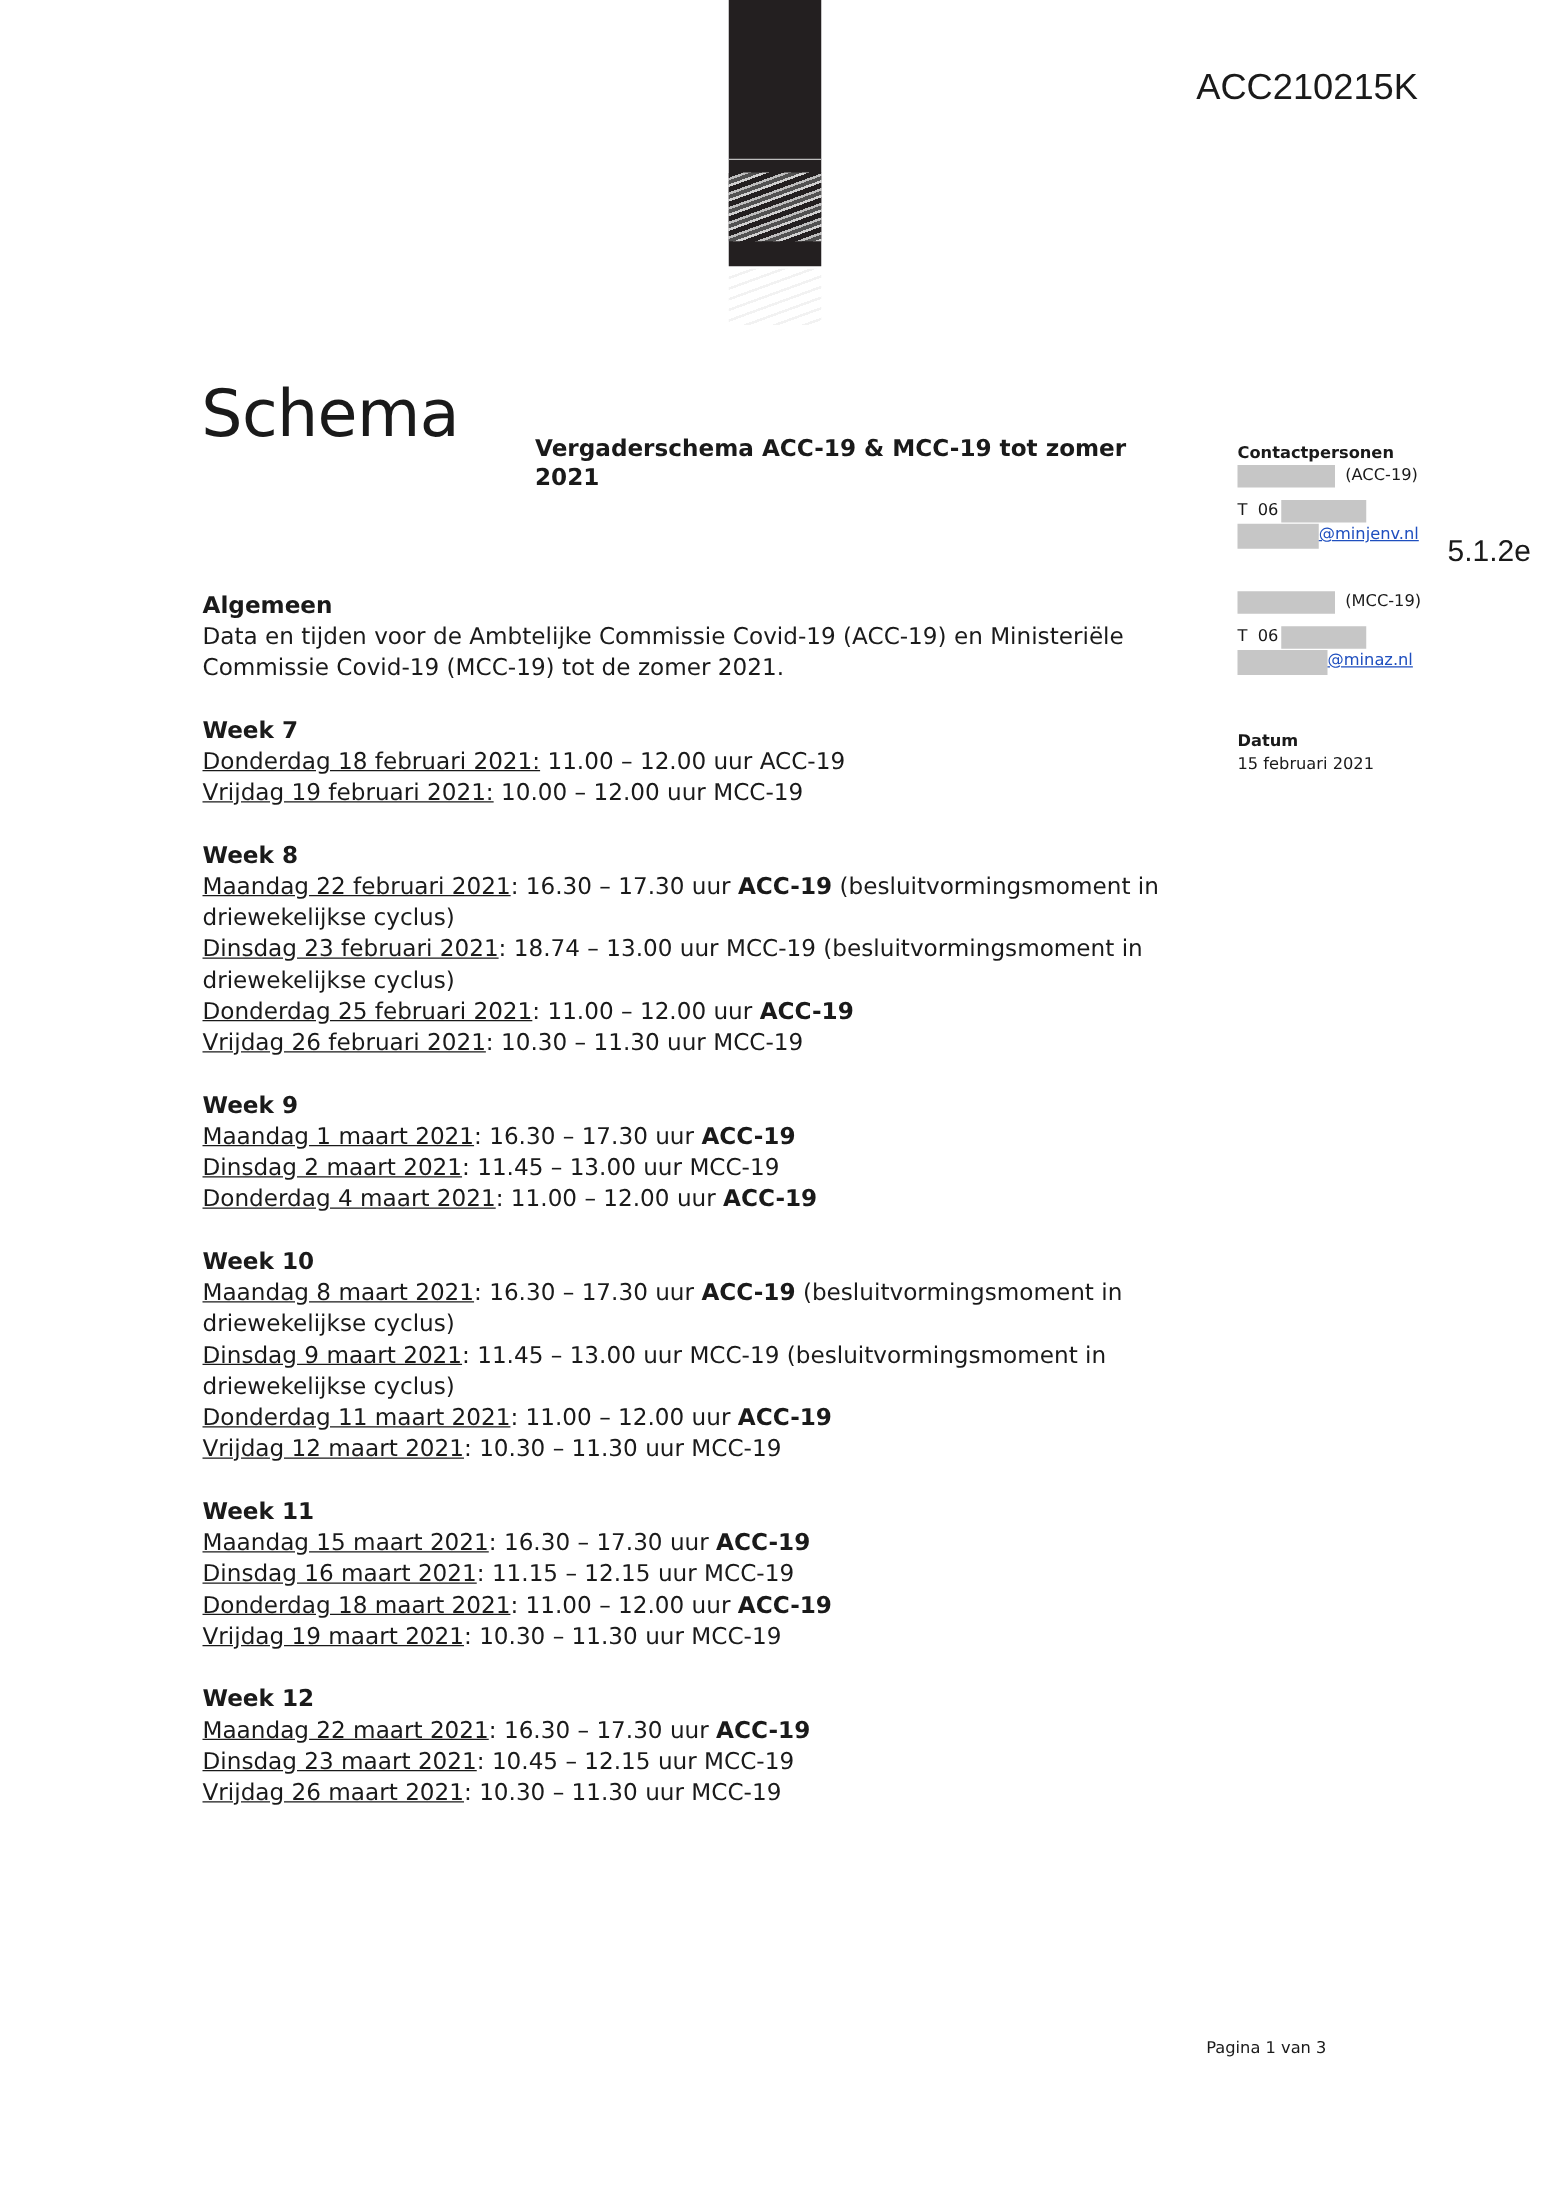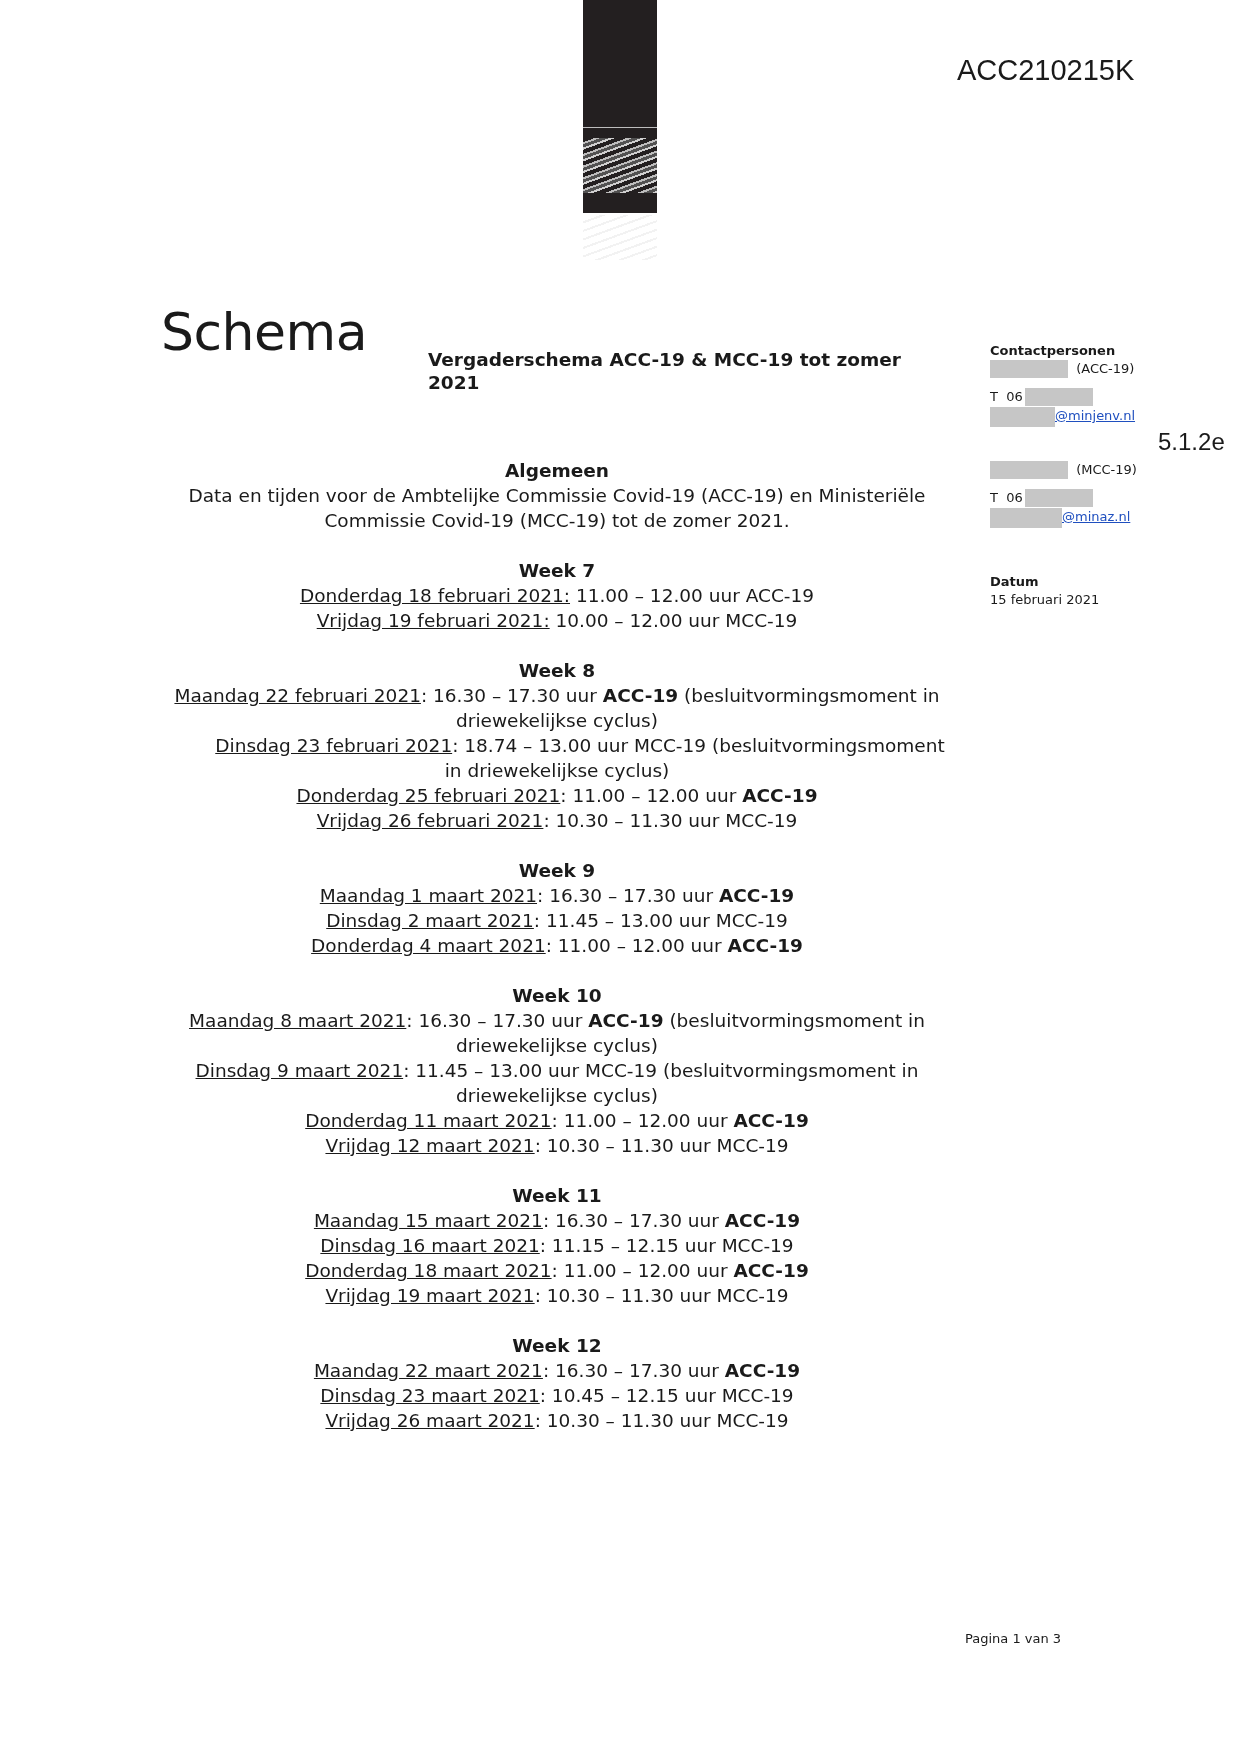--- a/index.html
+++ b/index.html
@@ -8,26 +8,26 @@
   .logo-bar { position: absolute; left: 583px; top: 0; width: 74px; height: 213px; background: #231f20; }
   .logo-bar .divider { position: absolute; left: 0; top: 127px; width: 74px; height: 1px; background: #bdbdbd; }
   .logo-bar .texture { position: absolute; left: 0; top: 138px; width: 74px; height: 55px;
      background: repeating-linear-gradient(160deg, #231f20 0 4px, #d9d9d9 4px 6px, #5a5a5a 6px 9px, #efefef 9px 11px); opacity: .85; }
   .logo-shadow { position: absolute; left: 583px; top: 215px; width: 74px; height: 45px;
      background: repeating-linear-gradient(160deg, #fff 0 6px, #f2f2f2 6px 8px); }
   .doc-code { position: absolute; left: 957px; top: 54px; font-family: "Liberation Sans", sans-serif; font-size: 29px; color: #1a1a1a; }
   .title { position: absolute; left: 161px; top: 302px; font-size: 52px; font-weight: normal; color: #1a1a1a; letter-spacing: -0.5px; }
   .subtitle { position: absolute; left: 428px; top: 348px; width: 500px; font-size: 18.5px; font-weight: bold; line-height: 23px; }
   .sidebar { position: absolute; left: 990px; top: 342px; width: 200px; font-size: 13px; line-height: 18px; }
-  .sb-head { font-weight: bold; }
+  .sb-head { font-weight: bold; margin-top: 12px; }
   .redact { display: inline-block; background: #c6c6c6; vertical-align: top; }
   .sb-row { position: relative; height: 19px; }
   .link { color: #1f4fbf; text-decoration: underline; }
   .stamp { position: absolute; left: 1158px; top: 428px; font-family: "Liberation Sans", sans-serif; font-size: 24px; color: #1a1a1a; }
-  .main { position: absolute; left: 162px; top: 458px; width: 790px; font-size: 18.5px; line-height: 25px; text-align: center; }
+  .main { position: absolute; left: 162px; top: 472px; width: 790px; font-size: 18.5px; line-height: 25px; }
   .sec-title { font-weight: bold; }
   .section { margin-bottom: 25px; }
   .date { text-decoration: underline; }
   .b { font-weight: bold; }
   .footer { position: absolute; left: 965px; top: 1631px; font-size: 13px; color: #1a1a1a; }
 </style>
 </head>
 <body>
 
 <div class="logo-bar">
@@ -71,21 +71,21 @@
   </div>
   <div id="weeks">
       <div class="section">
         <div class="sec-title">Week 7</div>
         <div><span class="date" style="white-space: pre-wrap;">Donderdag 18 februari 2021:</span><span style="white-space: pre-wrap;"></span><span style="white-space: pre-wrap;"> 11.00 – 12.00 uur </span><span style="white-space: pre-wrap;">ACC-19</span><span style="white-space: pre-wrap;"></span></div>
         <div><span class="date" style="white-space: pre-wrap;">Vrijdag 19 februari 2021:</span><span style="white-space: pre-wrap;"></span><span style="white-space: pre-wrap;"> 10.00 – 12.00 uur </span><span style="white-space: pre-wrap;">MCC-19</span><span style="white-space: pre-wrap;"></span></div>
       </div>
       <div class="section">
         <div class="sec-title">Week 8</div>
         <div><span class="date" style="white-space: pre-wrap;">Maandag 22 februari 2021</span><span style="white-space: pre-wrap;">:</span><span style="white-space: pre-wrap;"> 16.30 – 17.30 uur </span><span class="b" style="white-space: pre-wrap;">ACC-19</span><span style="white-space: pre-wrap;"> (besluitvormingsmoment in driewekelijkse cyclus)</span></div>
-        <div><span class="date" style="white-space: pre-wrap; margin-left: 46px;">Dinsdag 23 februari 2021</span><span style="white-space: pre-wrap;">:</span><span style="white-space: pre-wrap;"> 18.74 – 13.00 uur </span><span style="white-space: pre-wrap;">MCC-19</span><span style="white-space: pre-wrap;"> (besluitvormingsmoment in driewekelijkse cyclus)</span></div>
+        <div><span class="date" style="white-space: pre-wrap;">Dinsdag 23 februari 2021</span><span style="white-space: pre-wrap;">:</span><span style="white-space: pre-wrap;"> 18.74 – 13.00 uur </span><span style="white-space: pre-wrap;">MCC-19</span><span style="white-space: pre-wrap;"> (besluitvormingsmoment in driewekelijkse cyclus)</span></div>
         <div><span class="date" style="white-space: pre-wrap; text-decoration: underline;">Donderdag 25 februari 2021</span><span style="white-space: pre-wrap;">:</span><span style="white-space: pre-wrap;"> 11.00 – 12.00 uur </span><span class="b" style="white-space: pre-wrap;">ACC-19</span><span style="white-space: pre-wrap;"></span></div>
         <div><span class="date" style="white-space: pre-wrap;">Vrijdag 26 februari 2021</span><span style="white-space: pre-wrap;">:</span><span style="white-space: pre-wrap;"> 10.30 – 11.30 uur </span><span style="white-space: pre-wrap;">MCC-19</span><span style="white-space: pre-wrap;"></span></div>
       </div>
       <div class="section">
         <div class="sec-title">Week 9</div>
         <div><span class="date" style="white-space: pre-wrap;">Maandag 1 maart 2021</span><span style="white-space: pre-wrap;">:</span><span style="white-space: pre-wrap;"> 16.30 – 17.30 uur </span><span class="b" style="white-space: pre-wrap;">ACC-19</span><span style="white-space: pre-wrap;"></span></div>
         <div><span class="date" style="white-space: pre-wrap;">Dinsdag 2 maart 2021</span><span style="white-space: pre-wrap;">:</span><span style="white-space: pre-wrap;"> 11.45 – 13.00 uur </span><span style="white-space: pre-wrap;">MCC-19</span><span style="white-space: pre-wrap;"></span></div>
         <div><span class="date" style="white-space: pre-wrap;">Donderdag 4 maart 2021</span><span style="white-space: pre-wrap;">:</span><span style="white-space: pre-wrap;"> 11.00 – 12.00 uur </span><span class="b" style="white-space: pre-wrap;">ACC-19</span><span style="white-space: pre-wrap;"></span></div>
       </div>
       <div class="section">

